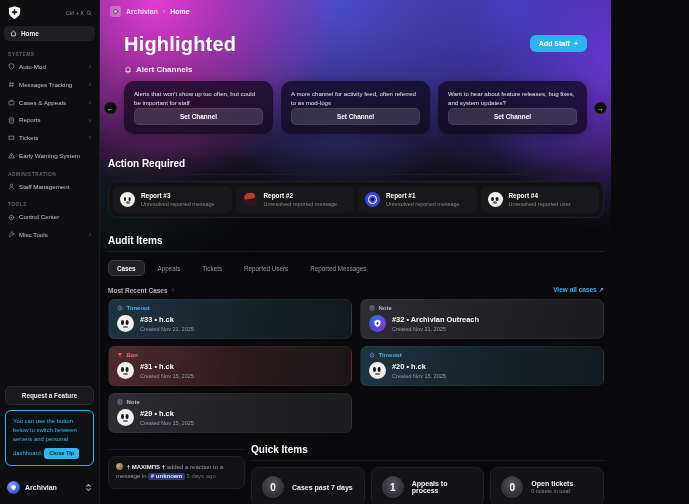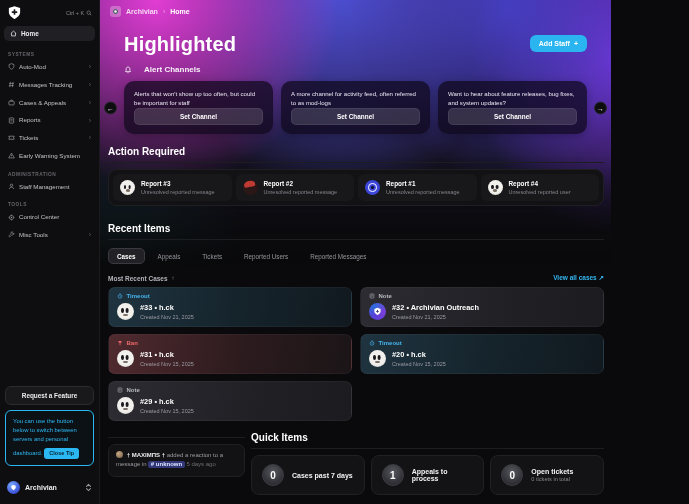--- a/index.html
+++ b/index.html
@@ -54,39 +54,39 @@
   .tb-app { color:rgba(255,255,255,.82); font-size:7px; font-weight:600; }
   .tb-sep { color:rgba(255,255,255,.5); font-size:7px; }
   .tb-page { color:#fff; font-size:7px; font-weight:600; }
 
   .hero { padding:0 24px; }
   .hero-top { display:flex; align-items:flex-start; margin-top:11px; }
   .hero-title { color:#fff; font-size:20px; font-weight:800; letter-spacing:.2px; }
   .add-staff { margin-left:auto; margin-top:2px; display:flex; align-items:center; gap:4px;
     background:#2ab5f1; color:#fff; border:none; border-radius:6px; padding:5px 9px;
     font-size:7px; font-weight:700; font-family:inherit; cursor:pointer; }
-  .hero-sub { display:flex; align-items:center; gap:12px; margin-top:9px; color:rgba(255,255,255,.93);
+  .hero-sub { display:flex; align-items:center; gap:4px; margin-top:9px; color:rgba(255,255,255,.93);
     font-size:8px; font-weight:700; }
   .carousel { position:relative; margin-top:7px; }
   .alert-grid { display:grid; grid-template-columns:1fr 1fr 1fr; gap:8px; }
   .alert-card { background:rgba(15,8,27,.74); border-radius:10px; padding:8px 10px 9px 10px;
     min-height:53px; display:flex; flex-direction:column; box-shadow:0 2px 8px rgba(0,0,0,.25); }
   .alert-card .txt { color:#eae6f2; font-size:6.1px; line-height:1.55; }
   .alert-card .btn { margin-top:auto; padding:4px 0; text-align:center; background:rgba(255,255,255,.14);
     border:1px solid rgba(255,255,255,.07); border-radius:5px; color:#fff; font-size:6.4px; font-weight:600; cursor:pointer; }
   .car-arrow { position:absolute; top:50%; transform:translateY(-50%); width:13px; height:13px;
     border-radius:50%; background:#0d0d10; border:1px solid #2a2a2f; color:#fff; font-size:7px;
     display:flex; align-items:center; justify-content:center; cursor:pointer; z-index:2; }
   .car-left { left:-20px; } .car-right { right:-20px; }
 
   .section { padding:0 7px 0 8px; }
   .sec-head { color:#fff; font-size:10px; font-weight:700; }
   .sec-rule { height:1px; background:#1d1d21; margin-top:5px; }
 
-  .ar { margin-top:12px; }
+  .ar { margin-top:24px; }
   .ar-wrap { margin-top:6px; background:#121214; border:1px solid #1f1f23; border-radius:9px;
     padding:4px; display:grid; grid-template-columns:repeat(4,1fr); gap:4px; }
   .report { background:#18181b; border-radius:6px; padding:6px 7px; display:flex; align-items:center; gap:6px; cursor:pointer; }
   .report .tt { color:#fff; font-size:6.4px; font-weight:700; }
   .report .st { color:#84848c; font-size:5.5px; margin-top:1.5px; }
   .av15 { width:15px; height:15px; border-radius:50%; flex-shrink:0; position:relative; overflow:hidden; }
   .av-face { background:radial-gradient(circle at 50% 42%, #f2f0ec 58%, #c9c5bd); }
   .av-face:before { content:""; position:absolute; left:26%; top:32%; width:17%; height:26%;
     border-radius:50%; background:#1c1c20; box-shadow:4.6px 0 0 #1c1c20; }
   .av-face:after { content:""; position:absolute; left:38%; top:62%; width:26%; height:16%;
@@ -364,21 +364,21 @@
             <span class="av15 av-face"></span>
             <span>
                 <div class="tt">Report #4</div>
             <div class="st">Unresolved reported user</div>
               </span>
           </div>
         </div>
       </section>
 
       <section class="section recent">
-        <div class="sec-head">Recent Items</div>
+        <div class="sec-head">Audit Items</div>
         <div class="sec-rule"></div>
         <div class="tabs">
           <span class="tab active">Cases</span>
           <span class="tab">Appeals</span>
           <span class="tab">Tickets</span>
           <span class="tab">Reported Users</span>
           <span class="tab">Reported Messages</span>
         </div>
         <div class="list-head">
           <span class="list-label">Most Recent Cases</span>

